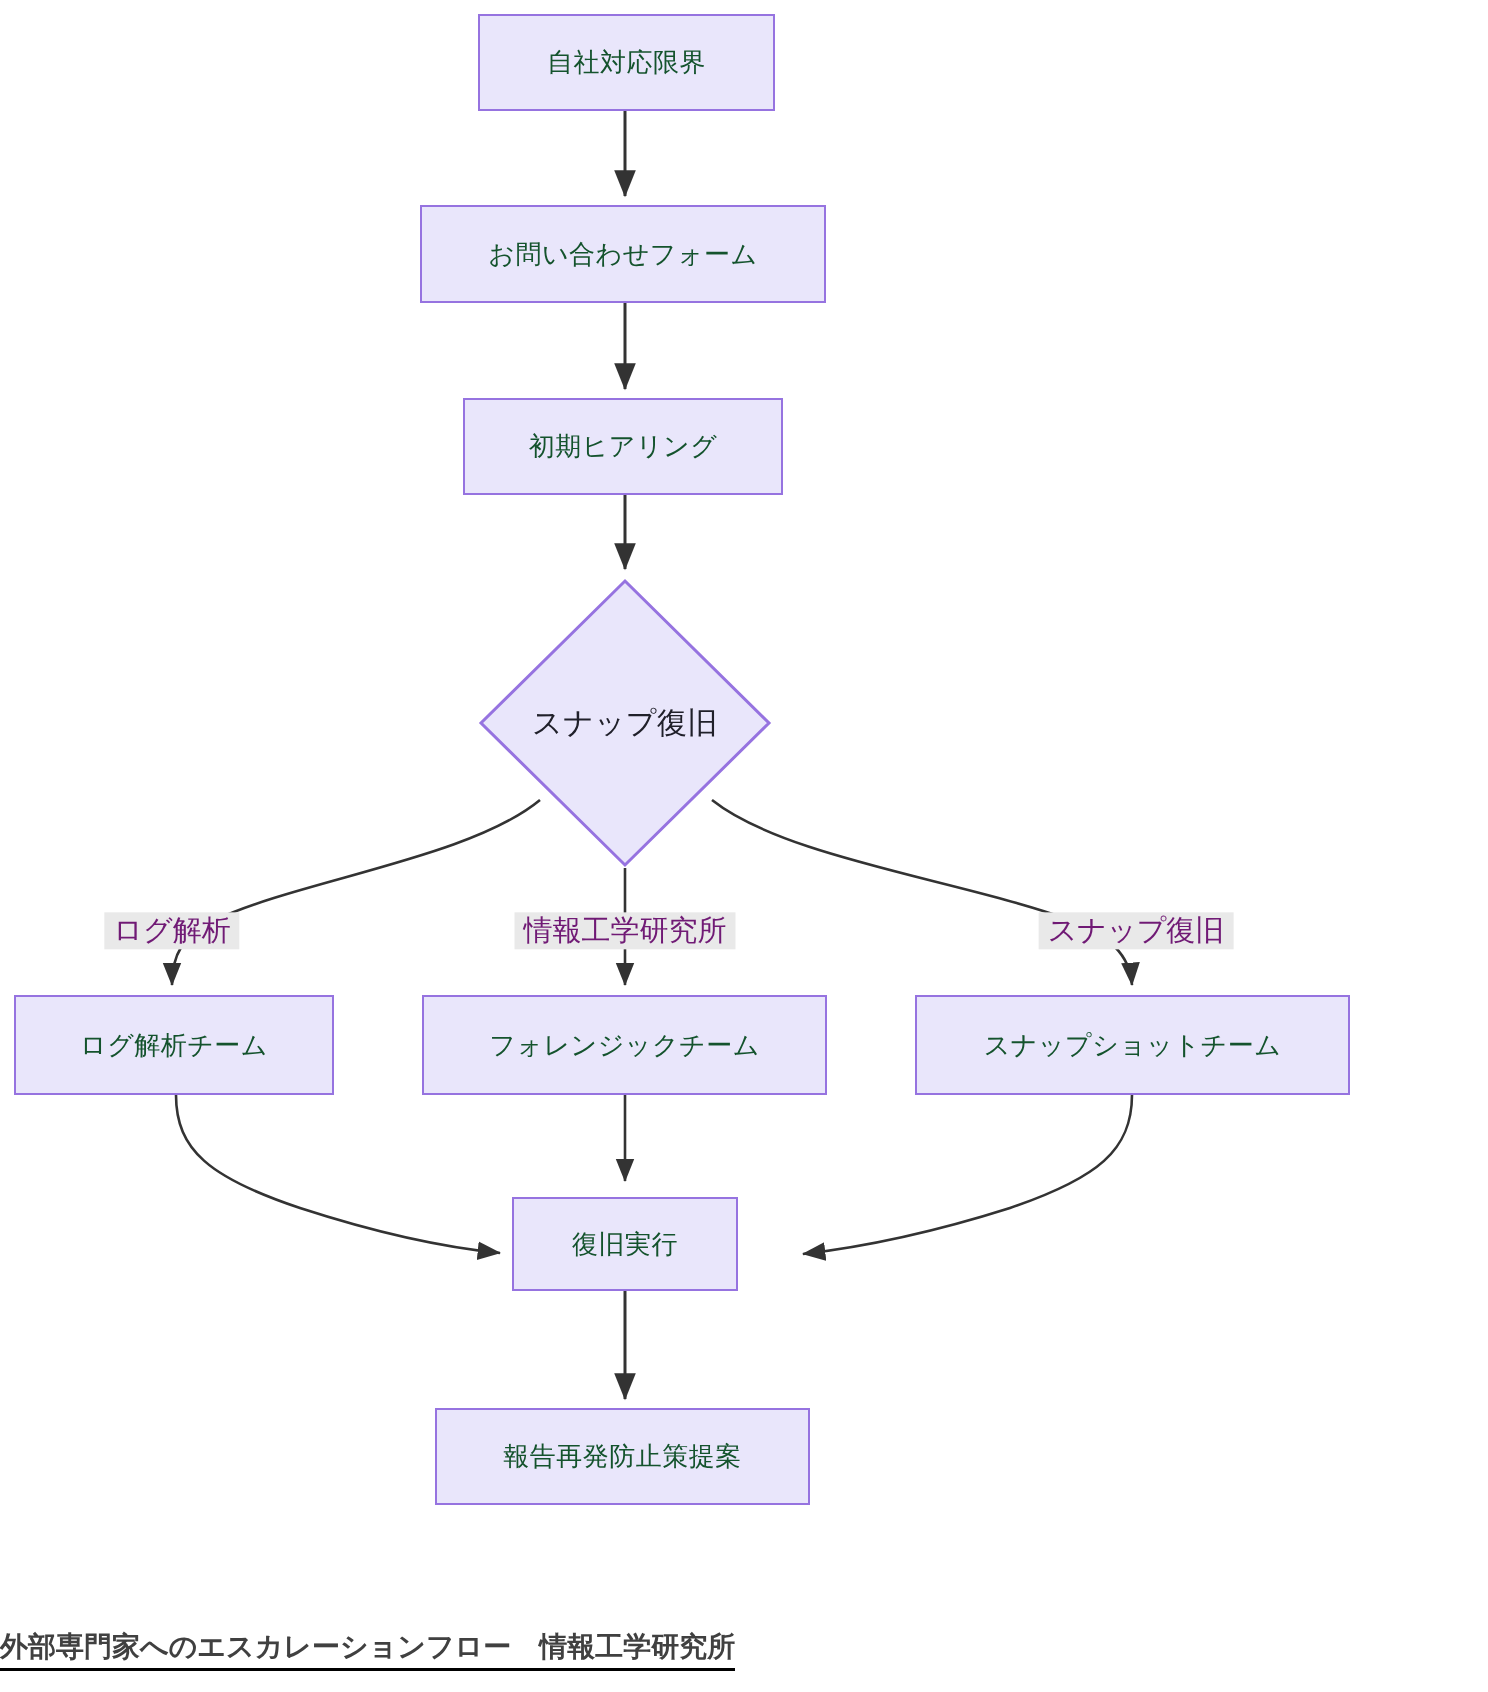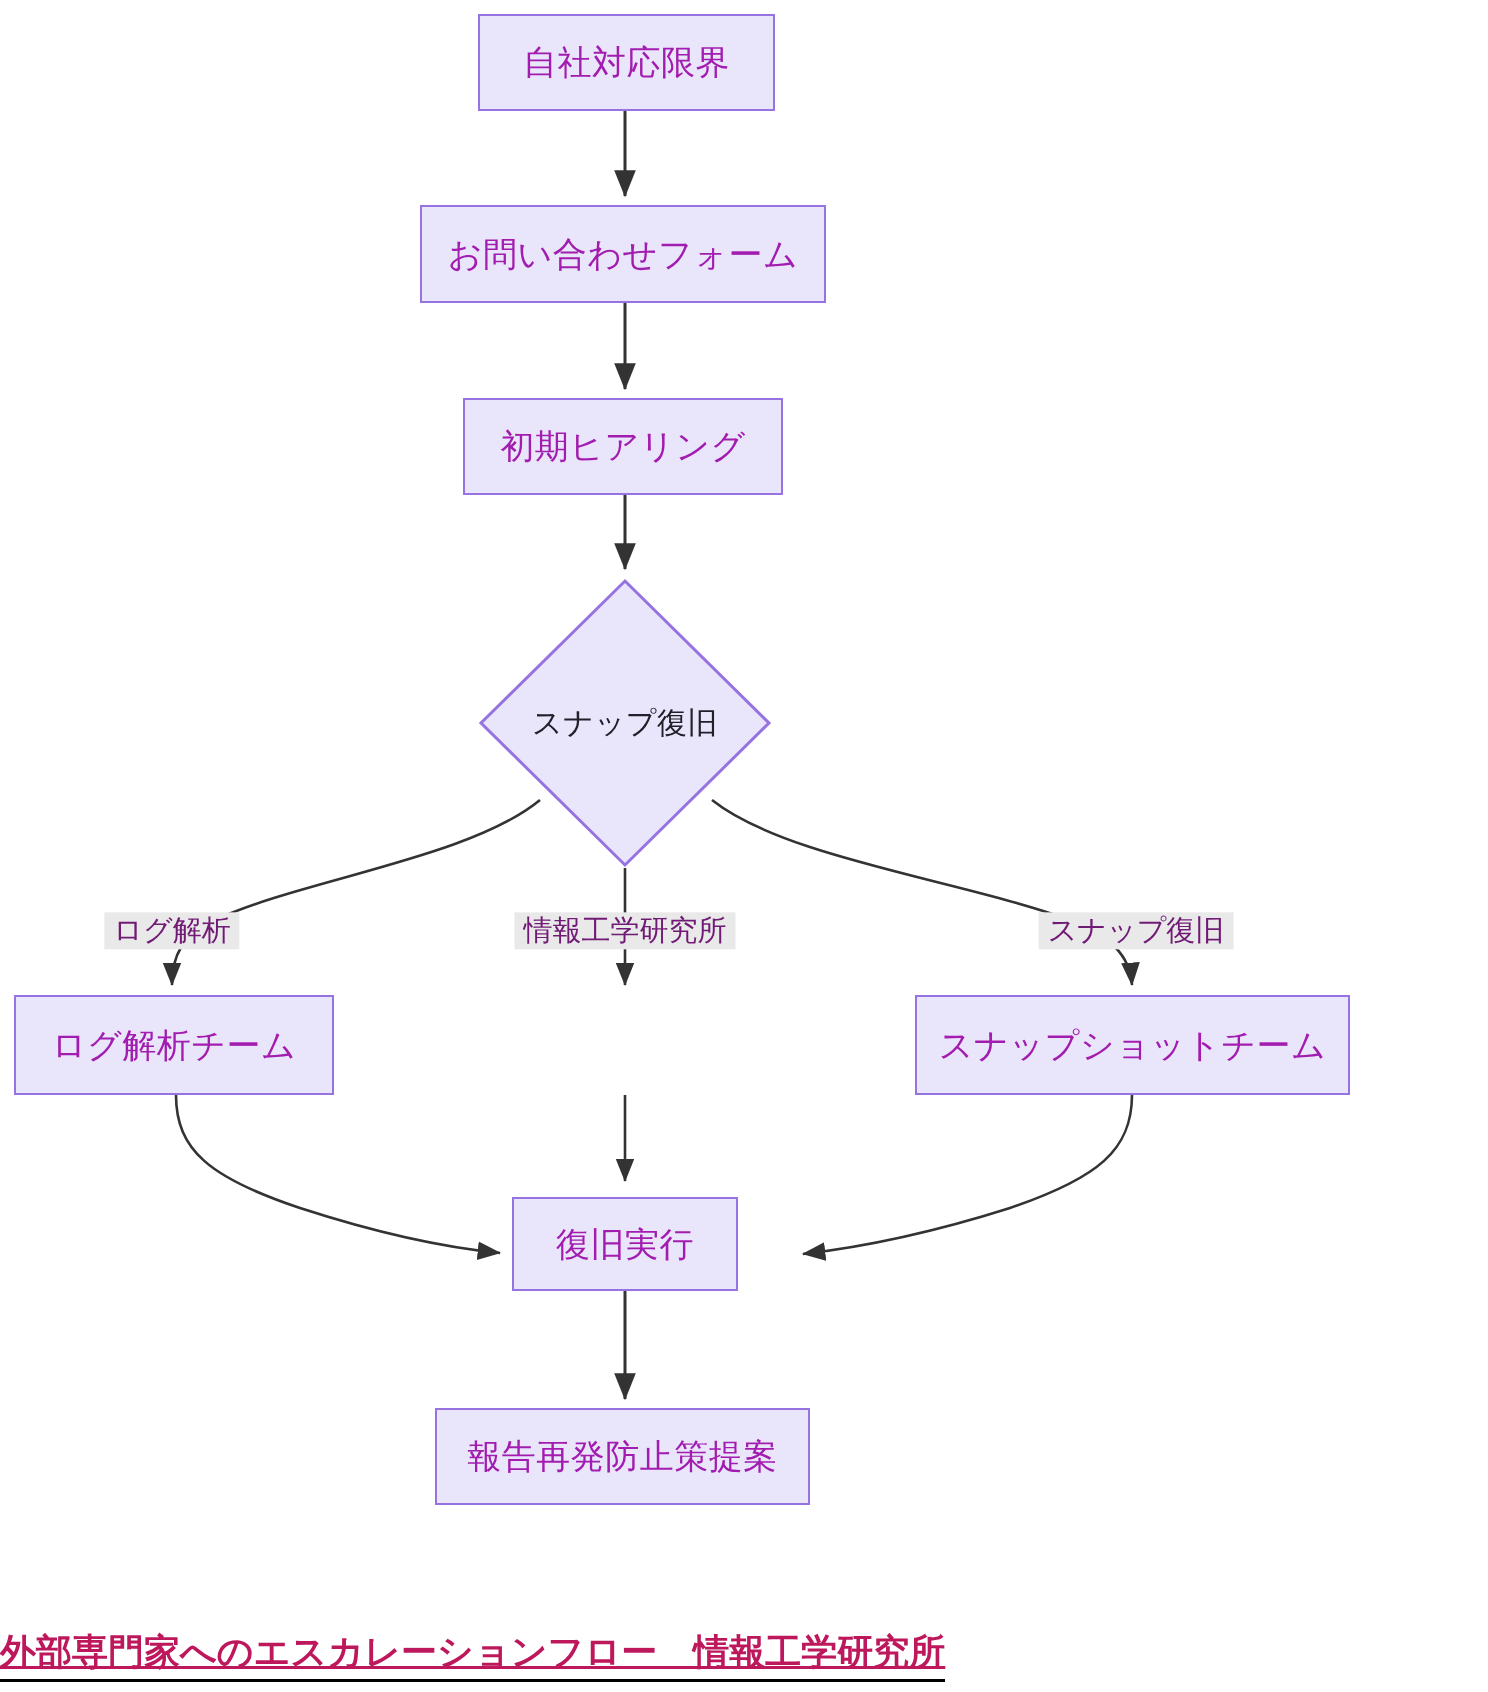--- a/index.html
+++ b/index.html
@@ -28,23 +28,23 @@
   }
   .node {
     position: absolute;
     box-sizing: border-box;
     background: #e9e6fb;
     border: 2px solid #9673e0;
     display: flex;
     align-items: center;
     justify-content: center;
     text-align: center;
-    font-size: 34px;
+    font-size: 26px;
     line-height: 1.25;
-    color: #a21caf;
+    color: #14532d;
     letter-spacing: 0.5px;
   }
   .diamond-wrap {
     position: absolute;
     display: flex;
     align-items: center;
     justify-content: center;
   }
   .diamond-shape {
     position: absolute;
@@ -68,28 +68,27 @@
     color: #701a75;
     font-size: 29px;
     line-height: 1.15;
     padding: 2px 9px;
     white-space: nowrap;
     transform: translate(-50%, -50%);
   }
   #caption {
     position: absolute;
     left: 0;
-    font-size: 36px;
+    font-size: 28px;
     font-weight: bold;
-    color: #be185d;
+    color: #404040;
     white-space: nowrap;
     border-bottom: 3px solid #000000;
     padding-bottom: 2px;
     letter-spacing: 0px;
-    text-decoration: underline;
   }
 </style>
 </head>
 <body>
 
 <div id="canvas">
 
   <svg id="edge-layer" viewBox="0 0 1488 1692" width="1488" height="1692" xmlns="http://www.w3.org/2000/svg">
     <defs>
       <marker id="arrowhead" markerWidth="10" markerHeight="10" refX="8.6" refY="4" orient="auto" markerUnits="strokeWidth">
@@ -134,20 +133,23 @@
     <svg class="diamond-shape" viewBox="0 0 294 290" preserveAspectRatio="none" xmlns="http://www.w3.org/2000/svg">
       <polygon points="147,3 291,145 147,287 3,145" fill="#e9e6fb" stroke="#9673e0" stroke-width="3"></polygon>
     </svg>
     <span class="diamond-label">スナップ復旧</span>
   </div>
 
   <div class="node" style="left:14px; top:995px; width:320px; height:100px;">
     <span>ログ解析チーム</span>
   </div>
 
+  <div class="node" style="left:422px; top:995px; width:405px; height:100px;">
+    <span>フォレンジックチーム</span>
+  </div>
 
   <div class="node" style="left:915px; top:995px; width:435px; height:100px;">
     <span>スナップショットチーム</span>
   </div>
 
   <div class="node" style="left:512px; top:1190px; width:226px; height:94px;margin-top:7px;">
     <span>復旧実行</span>
   </div>
 
   <div class="node" style="left:435px; top:1408px; width:375px; height:97px;">

